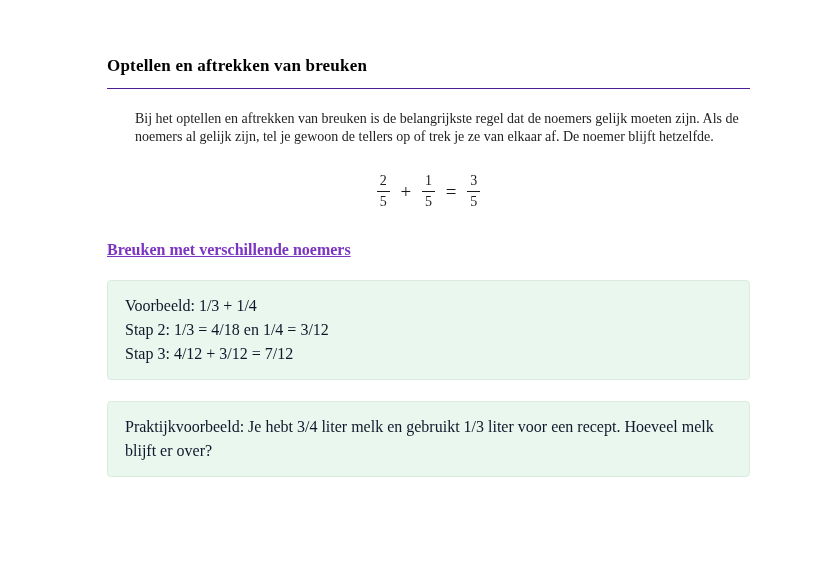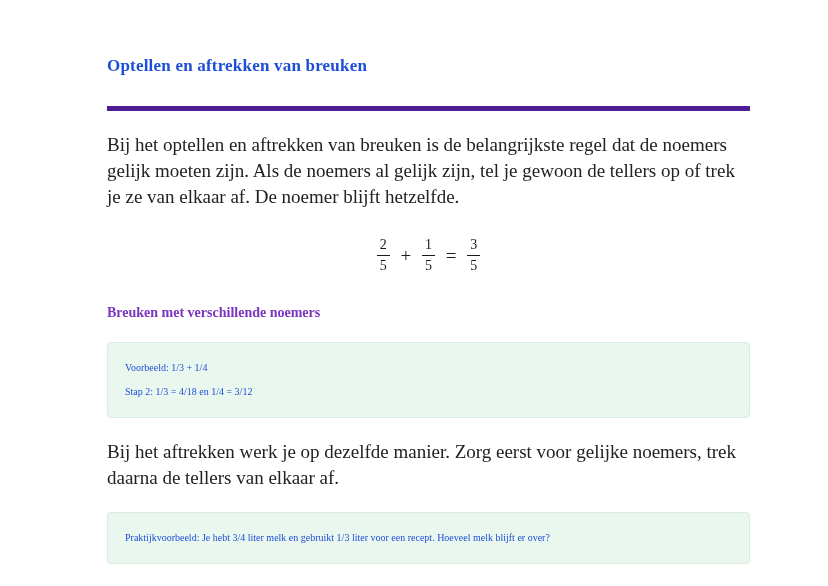--- a/index.html
+++ b/index.html
@@ -10,31 +10,32 @@
     overflow: hidden;
     font-family: "Liberation Serif", "DejaVu Serif", serif;
     color: #222222;
   }
   .content {
     padding: 56px 78px 0 107px;
   }
   .page-title {
     font-size: 17px;
     font-weight: bold;
-    color: #1d4ed8;
+    color: #000000;
     letter-spacing: 0.2px;
-    padding-bottom: 30px;
-    border-bottom: 5px solid #4c1d95;
+    padding-bottom: 12px;
+    border-bottom: 1px solid #4c1d95;
     margin-bottom: 21px;
   }
   .para {
-    font-size: 19px;
-    line-height: 26px;
+    font-size: 14px;
+    line-height: 18px;
     color: #222222;
     margin-bottom: 10px;
+    margin-left: 28px;
   }
   .formula {
     text-align: center;
     margin: 28px 0 32px 0;
     font-size: 15px;
     color: #1a1a1a;
   }
   .frac {
     display: inline-block;
     vertical-align: middle;
@@ -52,36 +53,37 @@
     padding: 3px 3px 0 3px;
     font-size: 14px;
   }
   .op {
     display: inline-block;
     vertical-align: middle;
     font-size: 19px;
     margin: 0 7px;
   }
   .subheading {
-    font-size: 14px;
+    font-size: 16px;
     font-weight: bold;
     color: #7b35c1;
     margin: 22px 0 16px 0;
+    text-decoration: underline;
   }
   .green-box {
     background: #eaf7ee;
     border: 1px solid #d9ecde;
     border-radius: 4px;
     padding: 13px 17px;
     margin: 21px 0 21px 0;
   }
   .green-box .box-line {
-    font-size: 10px;
+    font-size: 16px;
     line-height: 24px;
-    color: #1d4ed8;
+    color: #0f172a;
   }
 </style>
 </head>
 <body>
 
 <div class="content">
 
   <h1 class="page-title">Optellen en aftrekken van breuken</h1>
 
   <p class="para">Bij het optellen en aftrekken van breuken is de belangrijkste regel dat de noemers gelijk moeten zijn. Als de noemers al gelijk zijn, tel je gewoon de tellers op of trek je ze van elkaar af. De noemer blijft hetzelfde.</p>
@@ -102,22 +104,22 @@
       <span class="den">5</span>
     </span>
   </div>
 
   <h2 class="subheading">Breuken met verschillende noemers</h2>
 
 
   <div class="green-box">
     <div class="box-line">Voorbeeld: 1/3 + 1/4</div>
     <div class="box-line">Stap 2: 1/3 = 4/18 en 1/4 = 3/12</div>
+    <div class="box-line">Stap 3: 4/12 + 3/12 = 7/12</div>
   </div>
 
-  <p class="para">Bij het aftrekken werk je op dezelfde manier. Zorg eerst voor gelijke noemers, trek daarna de tellers van elkaar af.</p>
 
   <div class="green-box">
     <div class="box-line">Praktijkvoorbeeld: Je hebt 3/4 liter melk en gebruikt 1/3 liter voor een recept. Hoeveel melk blijft er over?</div>
 
   </div>
 
 </div>
 
 </body></html>

